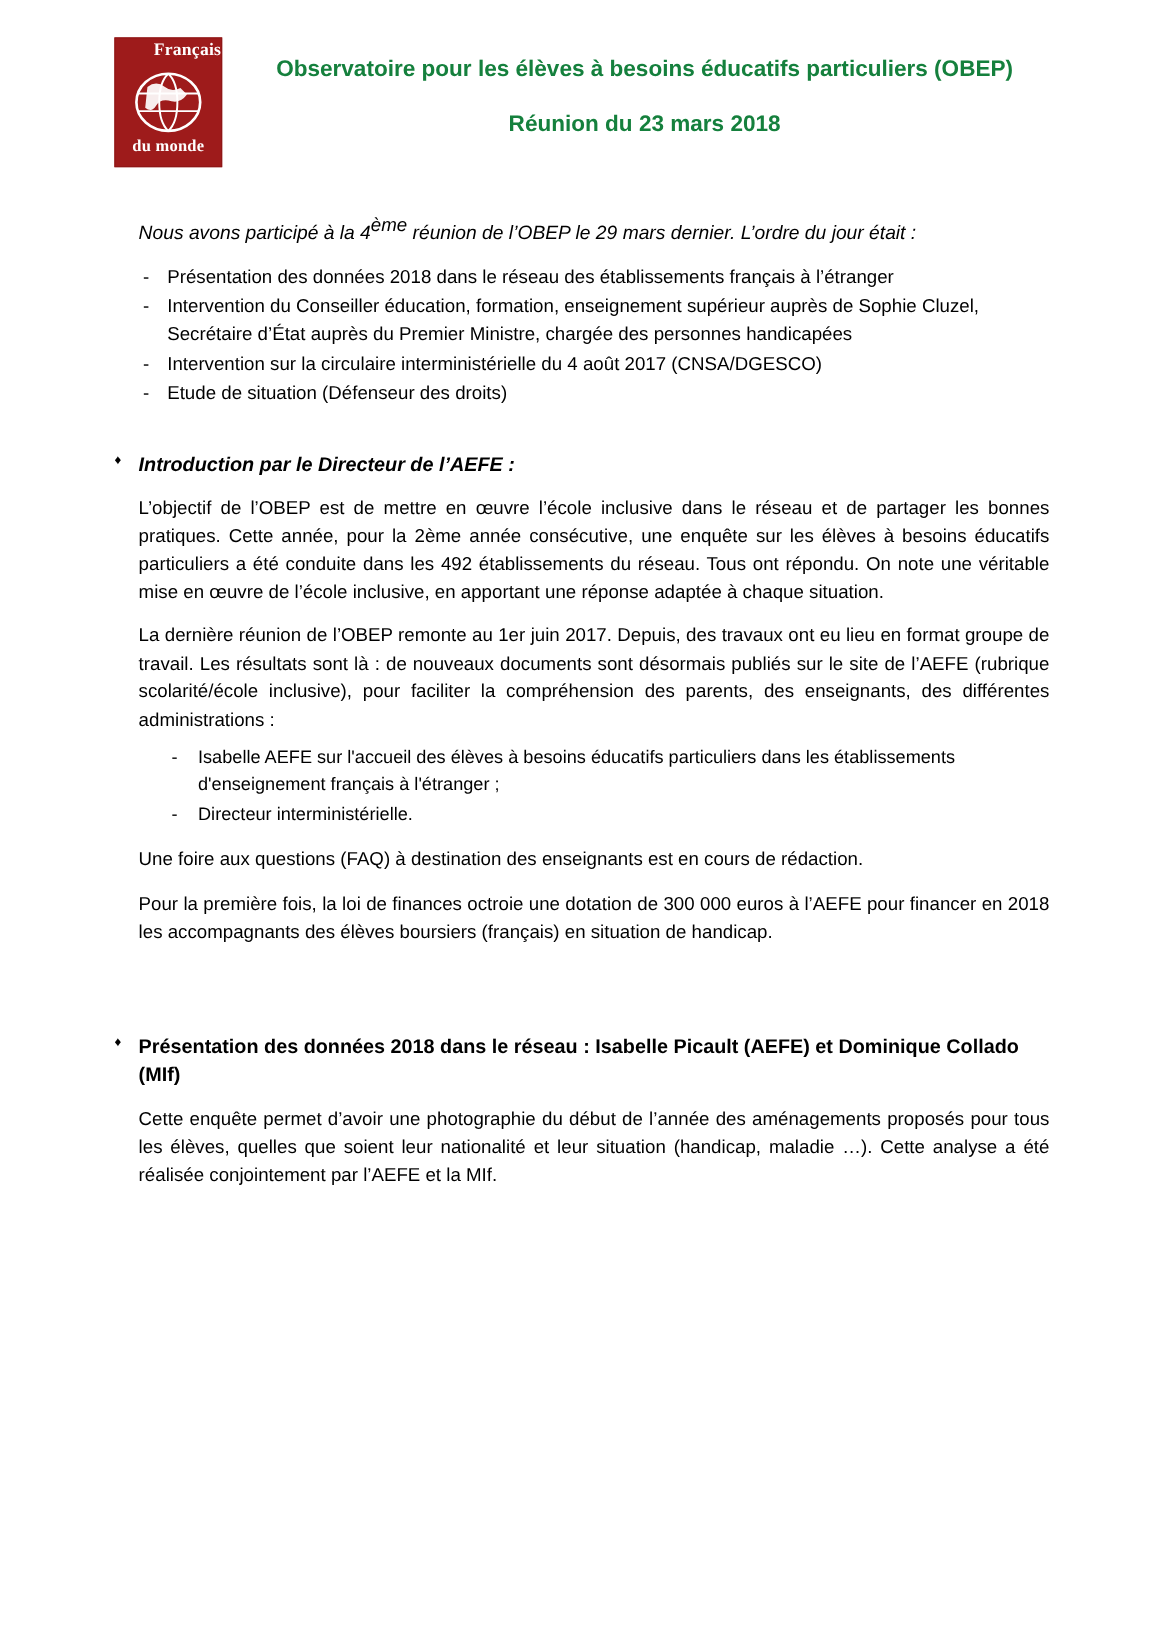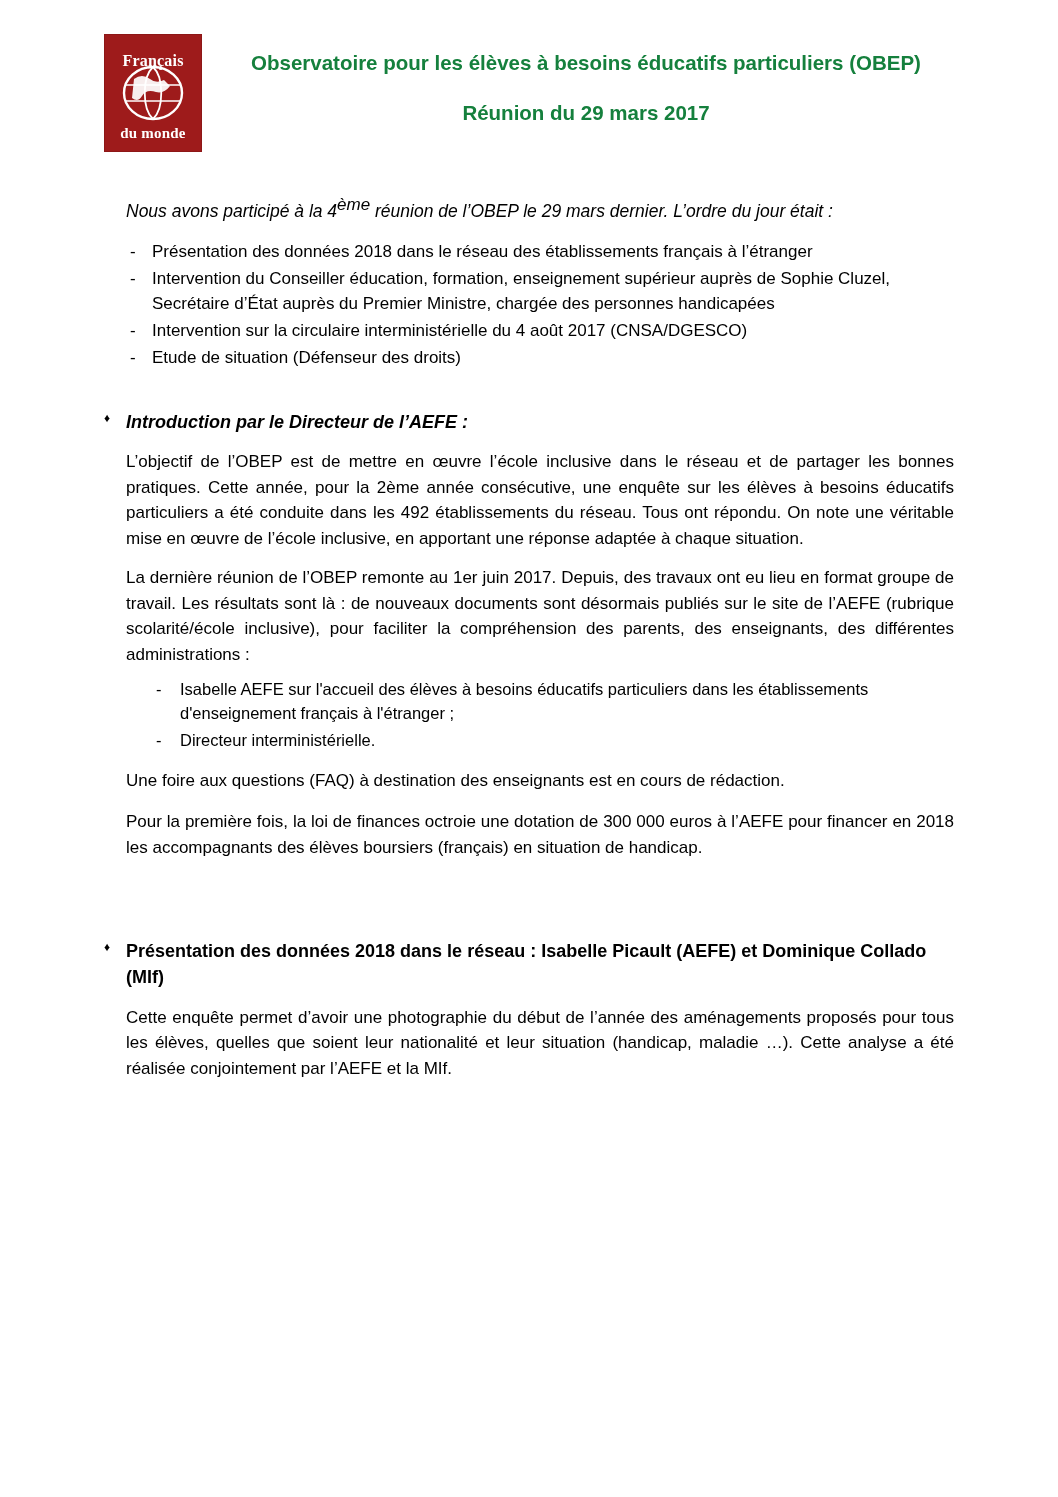--- a/index.html
+++ b/index.html
@@ -45,21 +45,21 @@
     position: absolute;
     left: 0;
     width: 100%;
     text-align: center;
     color: #ffffff;
     font-family: "Liberation Serif", serif;
     font-weight: bold;
     font-size: 16px;
     letter-spacing: .2px;
   }
-  .logo .logo-top-text { top: 17px; }
+  .logo .logo-top-text { top: 2px; text-align: right; }
   .logo .logo-bottom-text { bottom: 9px; font-size: 15px; }
   .logo .globe {
     position: absolute;
     left: 50%;
     top: 50%;
     transform: translate(-50%, -50%);
     width: 62px;
     height: 56px;
   }
   .logo .globe svg { display: block; width: 100%; height: 100%; }
@@ -160,21 +160,21 @@
           <path d="M3 20 H59" stroke="#ffffff" stroke-width="1.6" fill="none"></path>
           <path d="M3 36 H59" stroke="#ffffff" stroke-width="1.6" fill="none"></path>
           <path d="M12 14 q8 -6 16 0 q6 5 14 1 l6 6 q-6 8 -14 6 q-10 -3 -14 4 q-4 7 -10 2 z" fill="#ffffff" opacity="0.92"></path>
         </svg>
       </div>
       <div class="logo-bottom-text">du monde</div>
     </div>
 
     <div class="header-titles">
       <div class="title-main">Observatoire pour les élèves à besoins éducatifs particuliers (OBEP)</div>
-      <div class="title-sub">Réunion du 29 mars 2017</div>
+      <div class="title-sub">Réunion du 23 mars 2018</div>
     </div>
   </div>
 
   <div class="intro-line">
     <span>Nous avons participé à la 4</span><sup>ème</sup><span> réunion de l’OBEP le 29 mars dernier. L’ordre du jour était :</span>
   </div>
 
   <ul class="dash-list">
     <li>Présentation des données 2018 dans le réseau des établissements français à l’étranger</li>
     <li>Intervention du Conseiller éducation, formation, enseignement supérieur auprès de Sophie Cluzel, Secrétaire d’État auprès du Premier Ministre, chargée des personnes handicapées</li>

